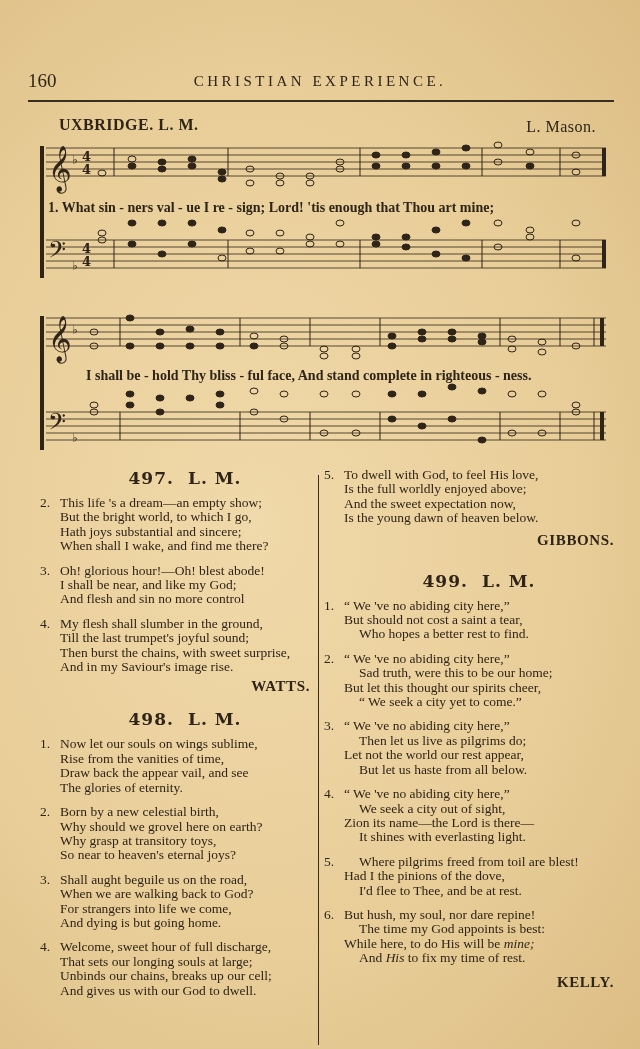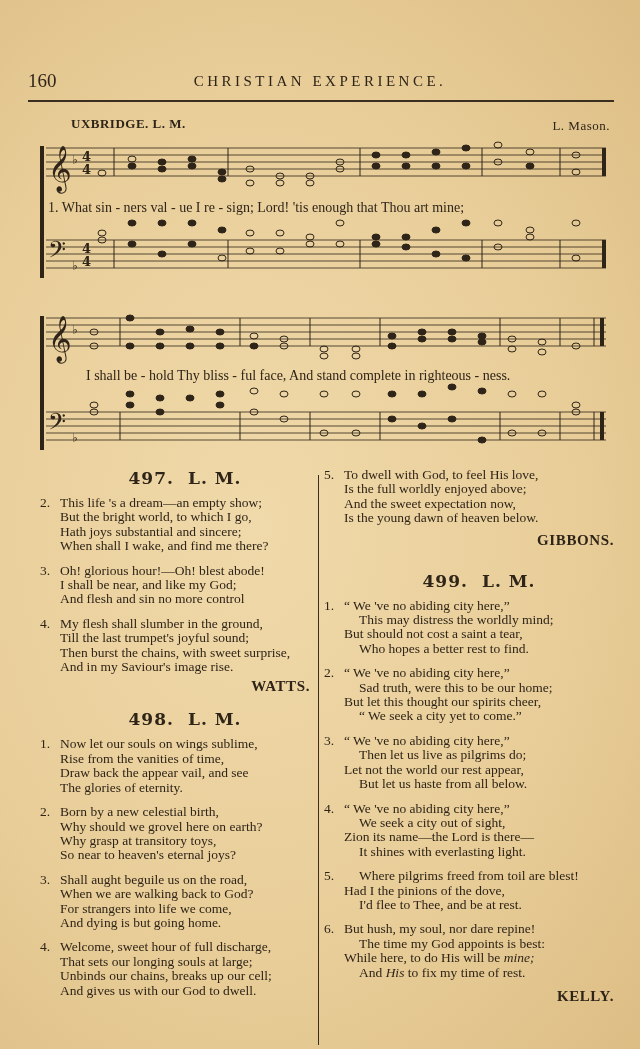--- a/index.html
+++ b/index.html
@@ -9,26 +9,26 @@
     background-image: radial-gradient(ellipse at 40% 50%, #f0d9aa 0%, #e8cd98 60%, #dcbd84 100%);
     font-family: "Liberation Serif", "DejaVu Serif", serif;
     color: #2e2418;
     position: relative;
   }
   .page { position: absolute; left: 0; top: 0; width: 640px; height: 1049px; }
   .header { position: absolute; left: 28px; top: 70px; width: 584px; height: 24px; }
   .page-number { position: absolute; left: 0; top: 0; font-size: 19px; font-family: "Liberation Serif", serif; }
   .running-title { position: absolute; left: 0; width: 100%; top: 3px; text-align: center; font-size: 15px; letter-spacing: 3.5px; }
   .header-rule { position: absolute; left: 28px; top: 100px; width: 586px; height: 2px; background: #3a2e20; }
-  .tune-name { position: absolute; left: 71px; top: 116px; font-size: 13px; font-weight: bold; letter-spacing: 0.5px; }
-  .composer { position: absolute; right: 30px; top: 118px; font-size: 13px; letter-spacing: 0.5px; }
+  .tune-name { position: absolute; left: 59px; top: 116px; font-size: 16px; font-weight: bold; letter-spacing: 0.5px; }
+  .composer { position: absolute; right: 44px; top: 118px; font-size: 16px; letter-spacing: 0.5px; }
 
   .system { position: absolute; left: 40px; width: 570px; }
   .system svg { display: block; }
-  .lyric-line { position: absolute; font-size: 14px; white-space: nowrap; }
+  .lyric-line { position: absolute; font-size: 14px; white-space: nowrap; font-weight: bold; }
 
   .col { position: absolute; top: 468px; }
   .col-left { left: 40px; width: 270px; }
   .col-right { left: 324px; width: 290px; }
   .col-divider { position: absolute; left: 318px; top: 475px; width: 1px; height: 570px; background: #3a2e20; }
 
   .hymn-heading { text-align: center; font-size: 17px; font-weight: bold; margin: 0 0 8px 0; letter-spacing: 1px; font-family: "DejaVu Serif", serif; }
   .hymn-heading .num { margin-right: 14px; margin-left: 20px; }
   .stanza { margin-bottom: 10px; font-size: 13.5px; line-height: 14.4px; }
   .line { white-space: nowrap; display: block; padding-left: 20px; position: relative; }
@@ -337,21 +337,20 @@
       <span class="line">And the sweet expectation now,</span>
       <span class="line">Is the young dawn of heaven below.</span>
     </div>
     <div class="author" style="margin-top:-4px; margin-bottom:22px;">GIBBONS.</div>
 
     <div class="hymn-heading">
       <span class="num">499.</span><span>L. M.</span>
     </div>
     <div class="stanza">
       <span class="line"><span class="vnum">1.</span><span>“ We 've no abiding city here,”</span></span>
-      <span class="line indent">This may distress the worldly mind;</span>
       <span class="line">But should not cost a saint a tear,</span>
       <span class="line indent">Who hopes a better rest to find.</span>
     </div>
     <div class="stanza">
       <span class="line"><span class="vnum">2.</span><span>“ We 've no abiding city here,”</span></span>
       <span class="line indent">Sad truth, were this to be our home;</span>
       <span class="line">But let this thought our spirits cheer,</span>
       <span class="line indent">“ We seek a city yet to come.”</span>
     </div>
     <div class="stanza">

